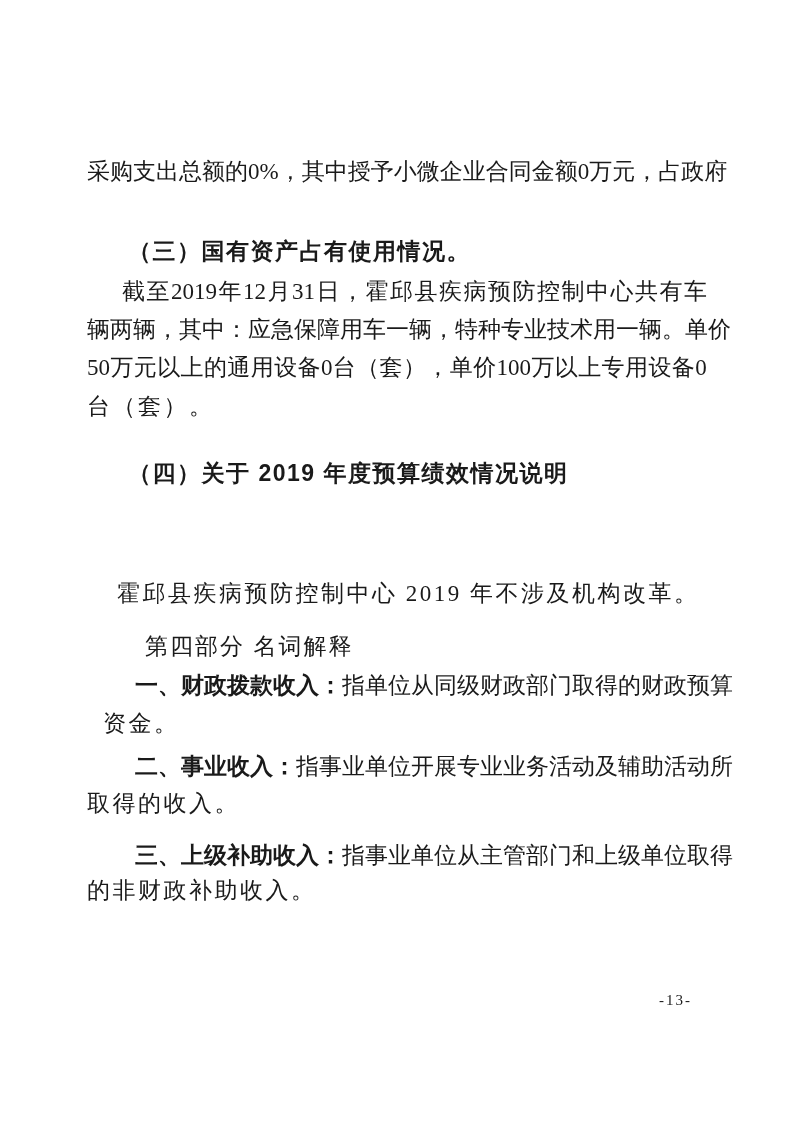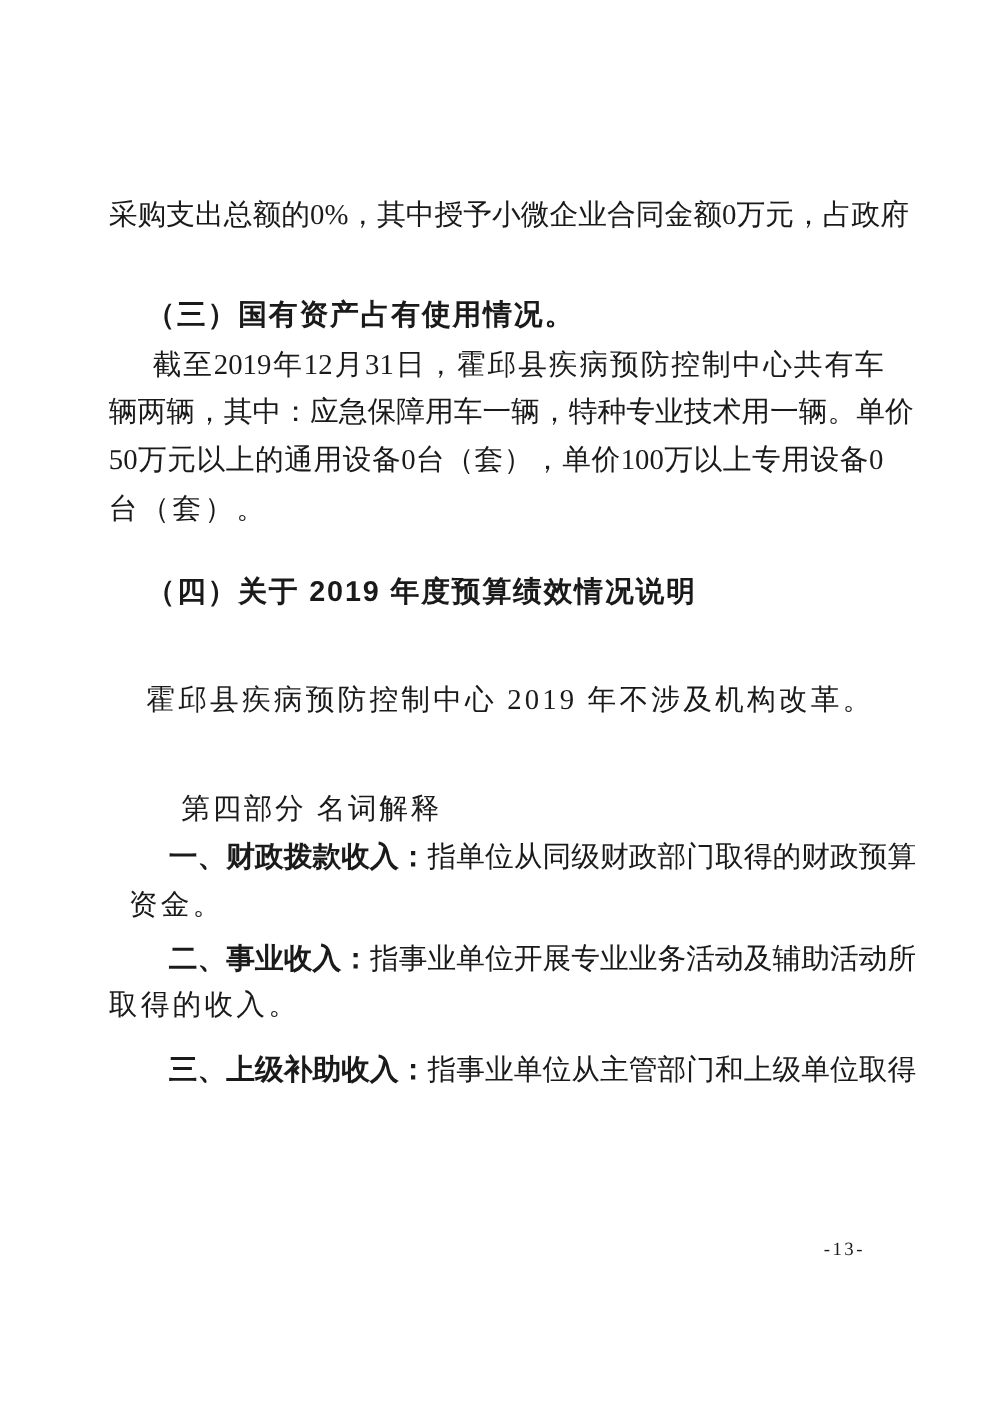--- a/index.html
+++ b/index.html
@@ -35,20 +35,21 @@
   .ind48{padding-left:48px;}
   
   .b{
     font-weight:700;
     font-family:"Liberation Sans","DejaVu Sans",sans-serif;
   }
   .bh{
     font-weight:700;
     font-family:"Liberation Sans","DejaVu Sans",sans-serif;
     letter-spacing:1.5px;
+    margin-left:11px;
   }
   .hsans{
     font-family:"Liberation Sans","DejaVu Sans",sans-serif;
     font-weight:400;
     letter-spacing:2px;
   }
   .pagenum{
     position:absolute;
     top:992px;
     right:101px;
@@ -182,21 +183,21 @@
       <i>备</i>
       <i>0</i>
     </div>
 
   <div class="line" style="top:393px;left:87px"><span>台（套）。</span></div>
 
   <div class="line bh" style="top:460px;left:117px"><span>（四）关于 2019 年度预算绩效情况说明</span></div>
 
 
 
-  <div class="line" style="top:546px;left:117px"><span>霍邱县疾病预防控制中心 2019 年不涉及机构改革。</span></div>
+  <div class="line" style="top:580px;left:117px"><span>霍邱县疾病预防控制中心 2019 年不涉及机构改革。</span></div>
 
   <div class="line hsans" style="top:633px;left:145px"><span>第四部分 名词解释</span></div>
 
   <div class="line j ind48" style="top:672px">
       <i class="b">一</i>
       <i class="b">、</i>
       <i class="b">财</i>
       <i class="b">政</i>
       <i class="b">拨</i>
       <i class="b">款</i>
@@ -277,16 +278,17 @@
       <i>门</i>
       <i>和</i>
       <i>上</i>
       <i>级</i>
       <i>单</i>
       <i>位</i>
       <i>取</i>
       <i>得</i>
     </div>
 
+  <div class="line" style="top:877px;left:87px"><span>的非财政补助收入。</span></div>
 
   <div class="pagenum">-13-</div>
 
 </div>
 
 </body></html>

